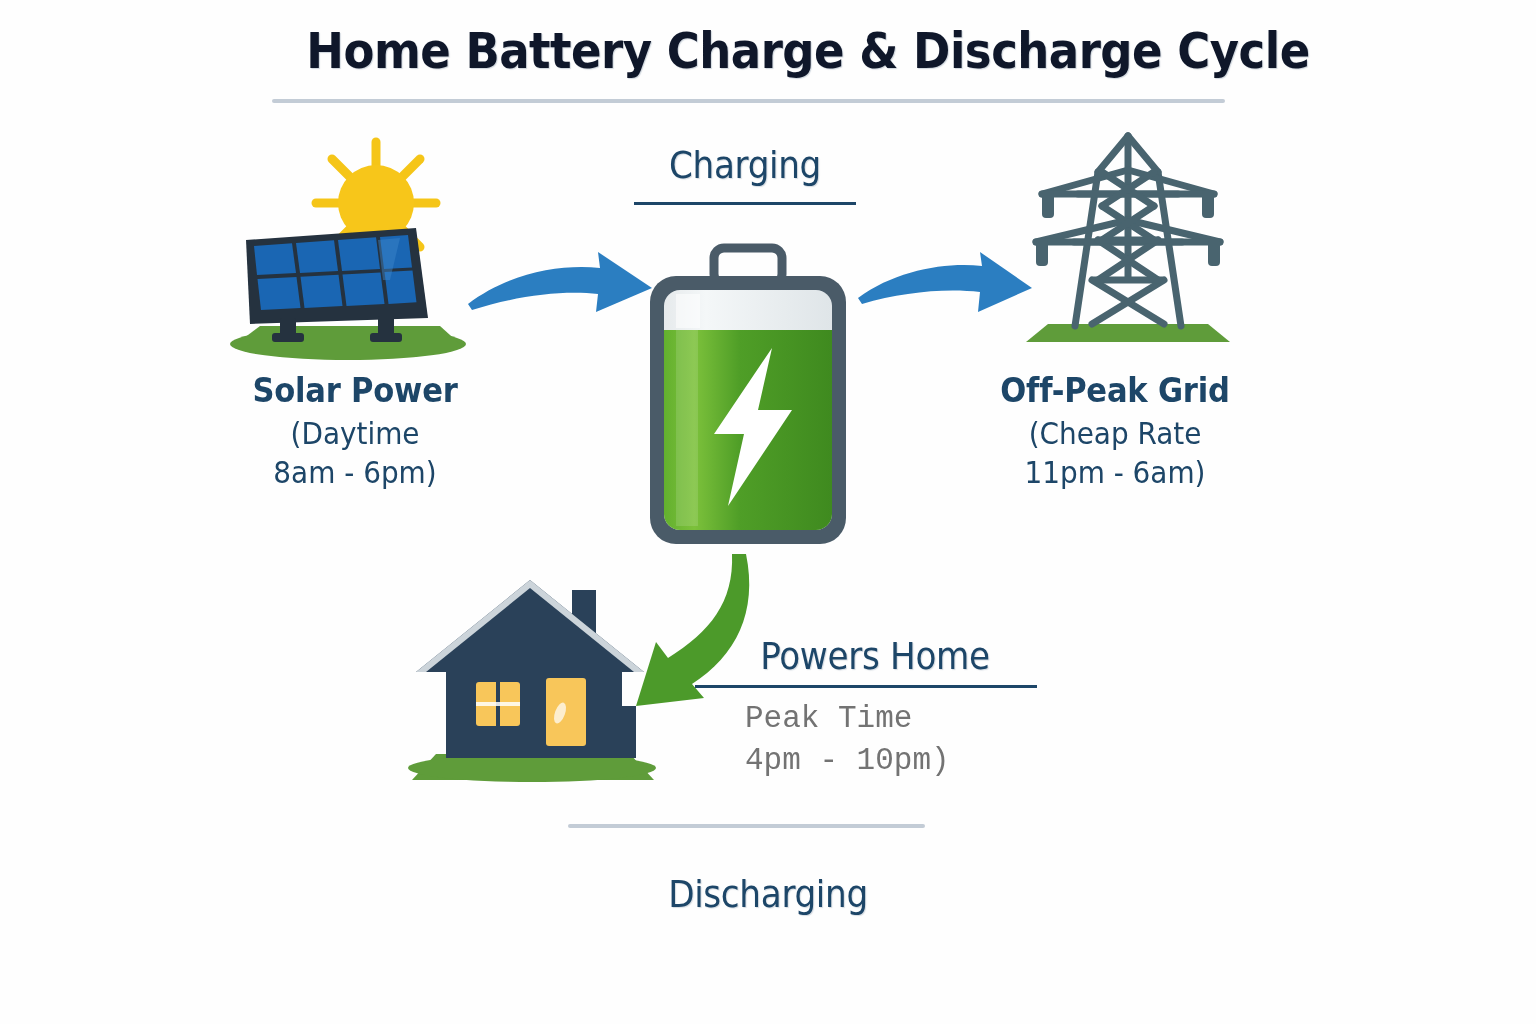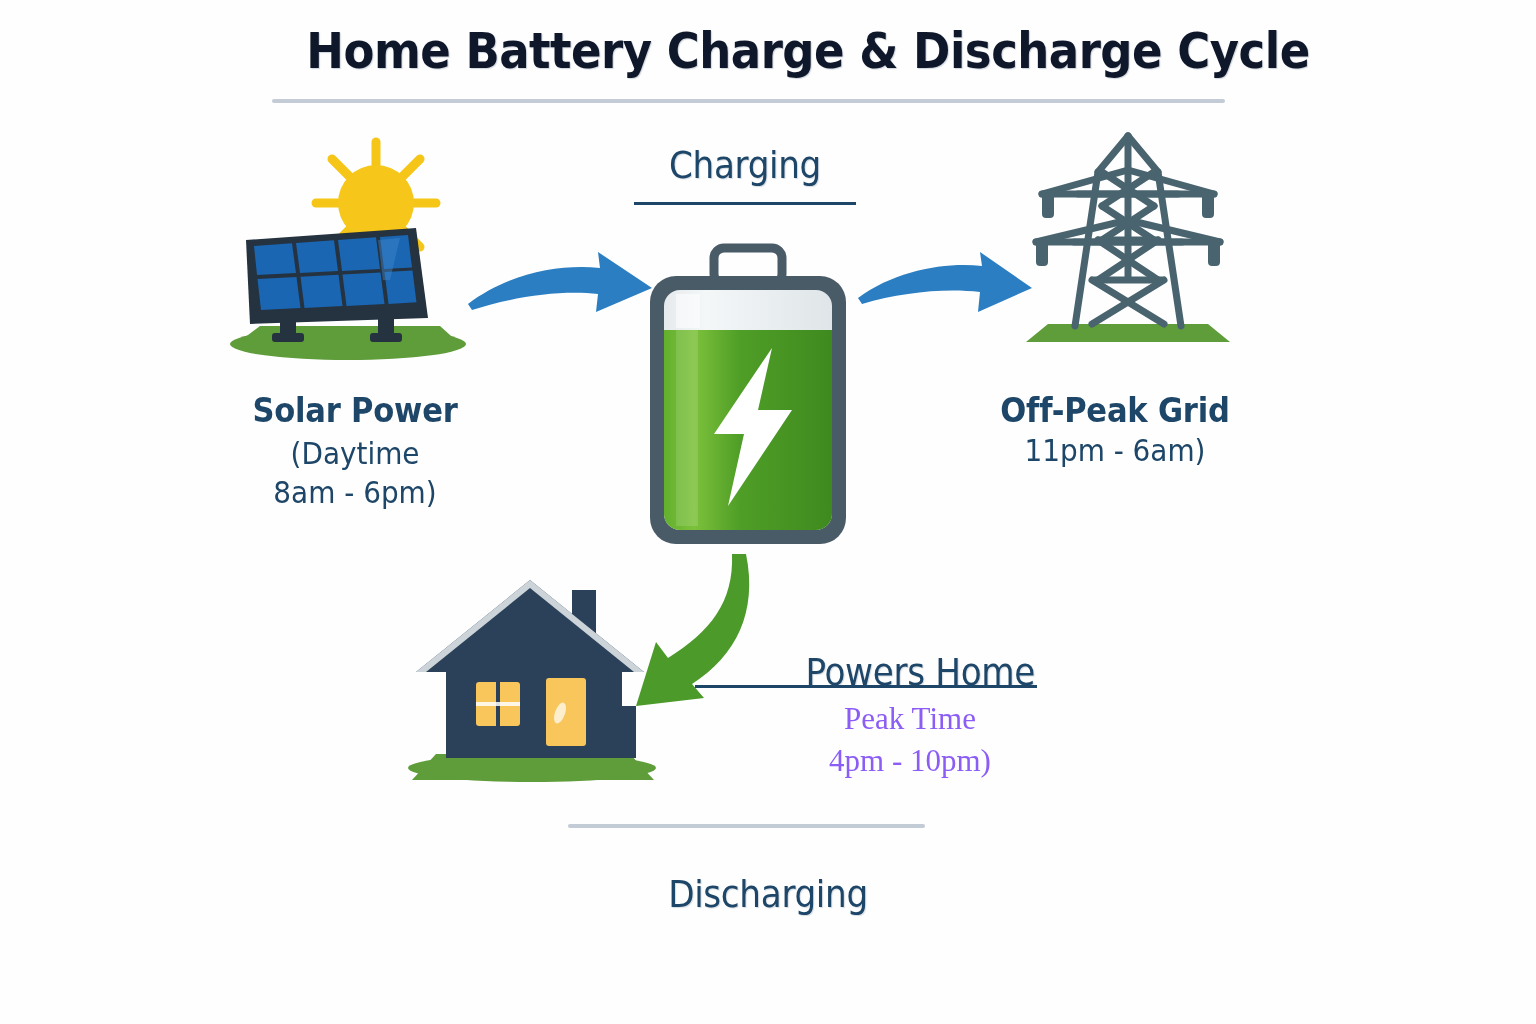--- a/index.html
+++ b/index.html
@@ -45,21 +45,20 @@
   }
 
   
   .node-label {
     position: absolute;
     text-align: center;
     color: #1d4668;
     font-family: "DejaVu Sans Condensed", "Liberation Sans Narrow", "Liberation Sans", sans-serif;
     line-height: 1.06;
     white-space: nowrap;
-    margin-top: 20px;
   }
   .node-label .l1 {
     display: block;
     font-size: 34px;
     font-weight: bold;
     letter-spacing: -0.2px;
   }
   .node-label .l2, .node-label .l3 {
     display: block;
     font-size: 31px;
@@ -91,30 +90,30 @@
     border-radius: 2px;
   }
 
   
   #charging-heading { left: 595px; top: 143px; width: 300px; }
   #charging-rule    { left: 634px; top: 202px; width: 222px; }
 
   #solar-label { left: 205px; top: 372px; width: 300px; }
   #grid-label  { left: 965px; top: 372px; width: 300px; }
 
-  #powers-heading { left: 715px; top: 650px; width: 320px; text-align: right;}
+  #powers-heading { left: 715px; top: 634px; width: 320px; text-align: center;}
   #powers-rule    { left: 695px; top: 685px; width: 342px; }
   #powers-sub {
     position: absolute;
     left: 745px;
     top: 698px;
     width: 330px;
-    text-align: center;
-    color: #8b5cf6;
-    font-family: Liberation Serif, serif;
+    text-align: left;
+    color: #737373;
+    font-family: Liberation Mono, monospace;
     font-size: 31px;
     line-height: 1.35;
     white-space: nowrap;
   }
 
   #discharging-rule    { left: 568px; top: 824px; width: 357px; }
   #discharging-heading { left: 618px; top: 845px; width: 300px; margin-top: 27px; }
 
   
   .icon-box { position: absolute; }
@@ -270,20 +269,21 @@
         <rect x="30" y="62" width="12" height="28" rx="4"></rect>
         <rect x="190" y="62" width="12" height="28" rx="4"></rect>
         <rect x="24" y="110" width="12" height="28" rx="4"></rect>
         <rect x="196" y="110" width="12" height="28" rx="4"></rect>
       </g>
     </svg>
   </div>
 
   <div id="grid-label" class="node-label">
     <span class="l1">Off-Peak Grid</span>
+    <span class="l2">(Cheap Rate</span>
     <span class="l3">11pm - 6am)</span>
   </div>
 
   <div id="arrow-3" class="icon-box">
     <svg viewBox="0 0 190 186" xmlns="http://www.w3.org/2000/svg">
       <path d="M128 16 C 140 74, 118 118, 74 146 L 86 160 L 18 168 L 38 104
                L 50 120 C 92 94, 116 64, 114 16 Z" fill="#4c9a2a"></path>
     </svg>
   </div>
 

